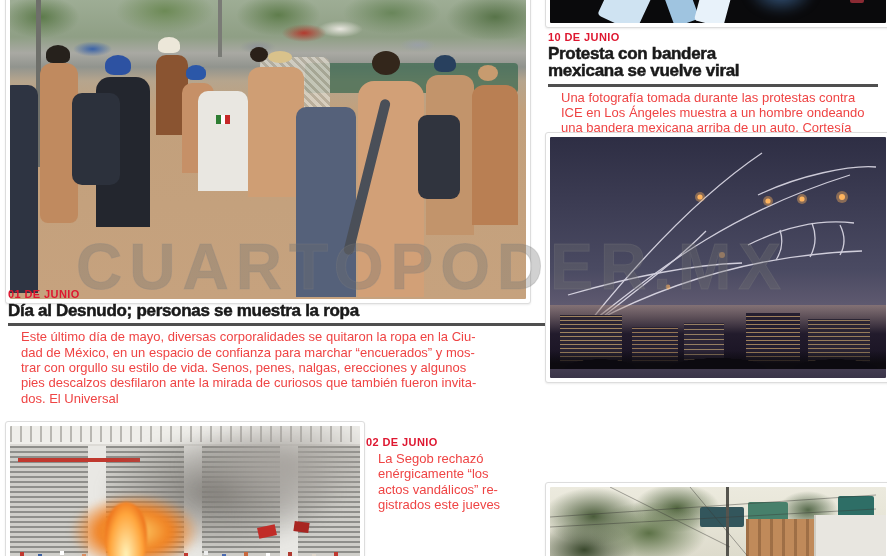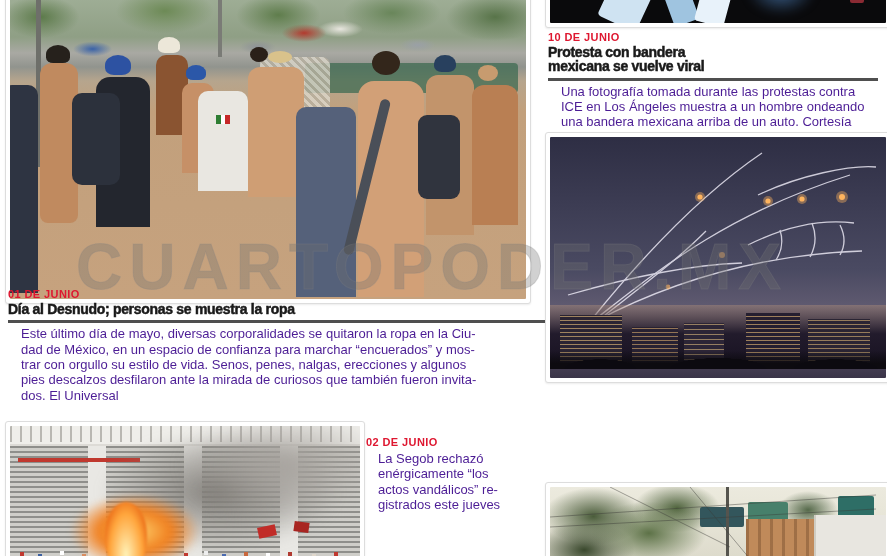--- a/index.html
+++ b/index.html
@@ -5,25 +5,25 @@
   html,body{margin:0;padding:0;background:#ffffff;}
   #page{position:relative;width:887px;height:556px;background:#ffffff;overflow:hidden;
         font-family:"Liberation Sans","DejaVu Sans",sans-serif;}
   
   .frame{position:absolute;background:#fff;border:1px solid #ddd;border-radius:3px;padding:4px;
          box-shadow:0 1px 2px rgba(0,0,0,.08);}
   .photo{position:relative;width:100%;height:100%;overflow:hidden;border-radius:1px;}
   .abs{position:absolute;}
   
   .date{font-size:11px;font-weight:bold;color:#de1730;letter-spacing:.4px;line-height:1.1;}
-  .headline{font-size:14px;font-weight:bold;color:#1a1a1a;line-height:1.02;letter-spacing:-.3px;
+  .headline{font-size:17px;font-weight:bold;color:#1a1a1a;line-height:1.02;letter-spacing:-.3px;
             -webkit-text-stroke:.5px #1a1a1a;white-space:pre-line;
             border-bottom:3px solid #4f4f4f;padding-bottom:4px;margin-top:2px;}
   .headline.small{font-size:16px;letter-spacing:-.5px;}
-  .body{font-size:13px;line-height:15.3px;color:#4c1d95;padding-left:13px;padding-top:3px;
+  .body{font-size:13px;line-height:15.3px;color:#ef4444;padding-left:13px;padding-top:3px;
         white-space:pre-line;}
   
   #watermark{position:absolute;left:76px;top:230px;font-size:64px;font-weight:bold;
              letter-spacing:7px;color:rgba(112,112,112,.32);z-index:50;pointer-events:none;
              -webkit-text-stroke:1px rgba(130,130,130,.25);}
   svg{display:block;}
 </style>
 </head>
 <body>
 

